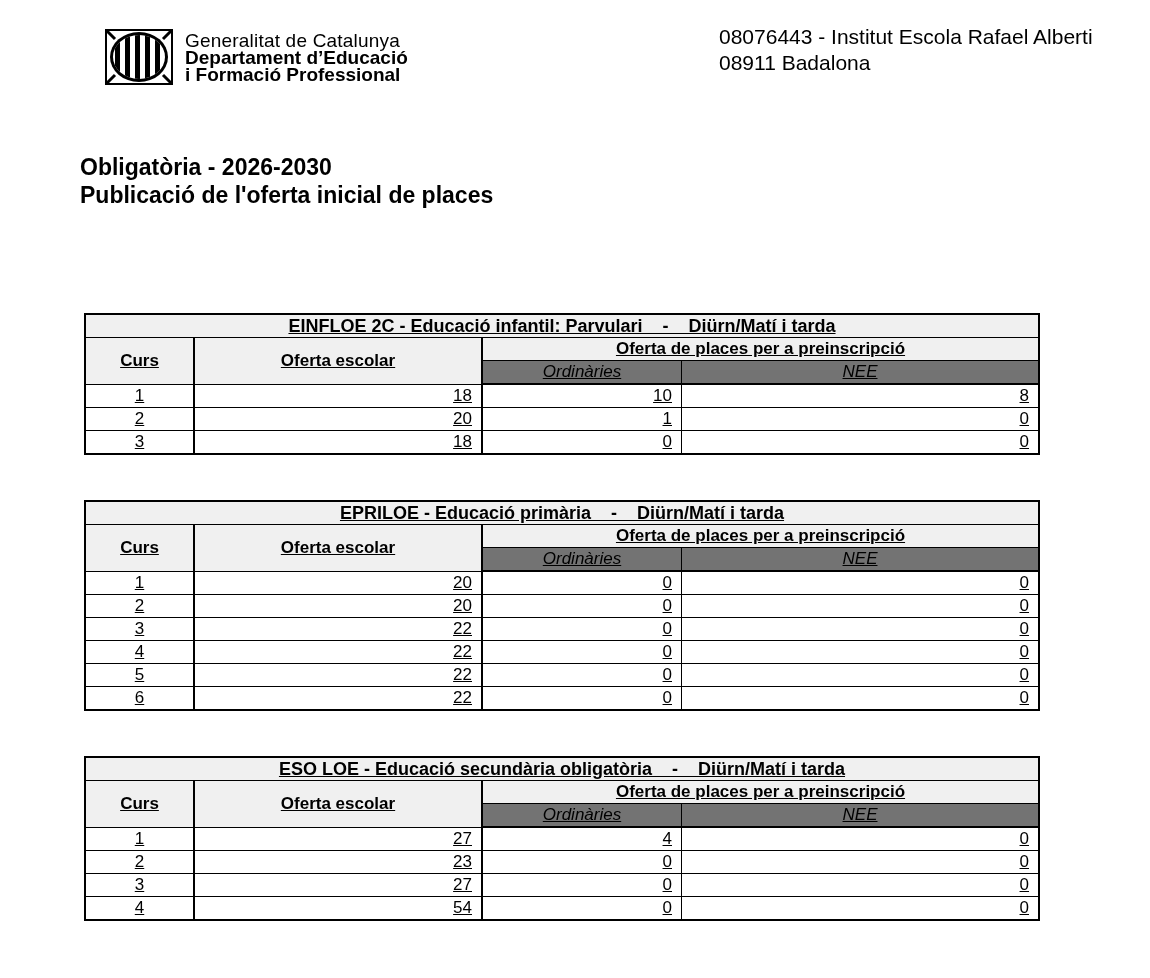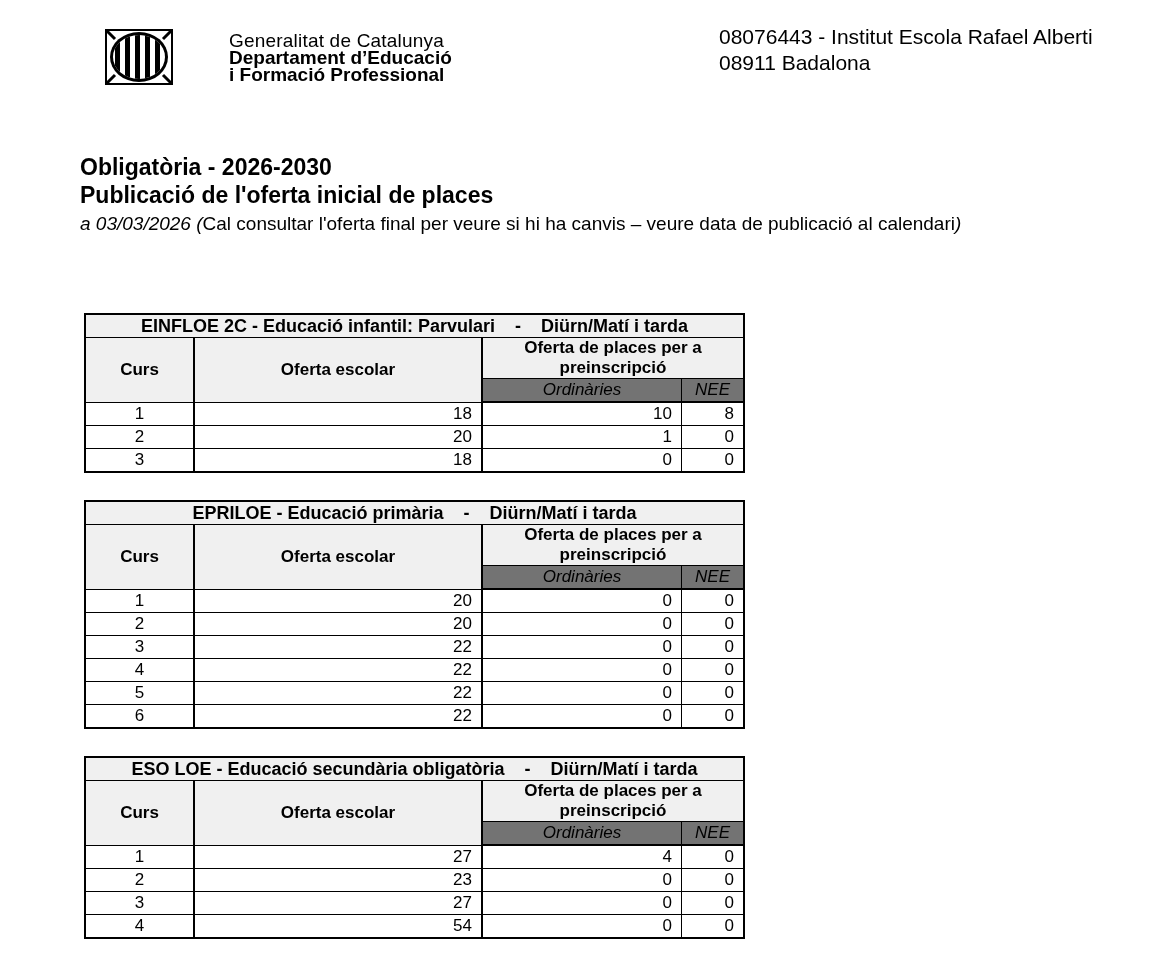--- a/index.html
+++ b/index.html
@@ -1,28 +1,28 @@
 <!DOCTYPE html>
 <html><head>
 <meta charset="utf-8">
 <style>
   html, body { margin:0; padding:0; background:#fff; }
   body { width:1150px; height:978px; position:relative; font-family:"Liberation Sans", sans-serif; color:#000; overflow:hidden; }
-  .logo { position:absolute; left:105px; top:29px; display:flex; align-items:center;gap:44px; }
+  .logo { position:absolute; left:105px; top:29px; display:flex; align-items:center; }
   .emblem { width:68px; height:56px; position:relative; }
   .logo-text { margin-left:12px; line-height:18px; }
   .logo-text .l1 { font-size:19px; font-weight:normal; letter-spacing:0.2px; }
   .logo-text .l2, .logo-text .l3 { font-size:19px; font-weight:bold; }
   .logo-text div { line-height:17px; }
   .school { position:absolute; left:695px; top:24px; font-size:21px; line-height:26px;margin-left:24px; }
   .titles { position:absolute; left:80px; top:153px; }
   .t1, .t2 { font-size:23px; font-weight:bold; line-height:28px; }
   .sub { font-size:19px; line-height:30px; }
   .sub i { font-style:italic; }
-  table.offer { position:absolute; left:84px; width:661px; border-collapse:collapse; font-size:17px; }
+  table.offer { position:absolute; left:84px; width:956px; border-collapse:collapse; font-size:17px;text-decoration:underline; }
   table.offer td, table.offer th { border:1px solid #000; padding:0 9px; height:22px; line-height:20px; }
   table.offer { border:2px solid #000; }
   th.cap { background:#f0f0f0; font-weight:bold; font-size:18px; text-align:center; border-bottom:2px solid #000; height:25px; }
   th.h { background:#f0f0f0; font-weight:bold; text-align:center; }
   th.hi { background:#737373; font-weight:normal; font-style:italic; text-align:center; }
   td.c { text-align:center; }
   td.r { text-align:right; }
   .col1 { width:89px; border-right:2px solid #000 !important; }
   .col2 { width:268px; border-right:2px solid #000 !important; }
   .col3 { width:180px; }
@@ -59,21 +59,20 @@
 </div>
 
 <div class="school">
   <div>08076443 - Institut Escola Rafael Alberti</div>
   <div>08911 Badalona</div>
 </div>
 
 <div class="titles">
   <div class="t1">Obligatòria - 2026-2030</div>
   <div class="t2">Publicació de l'oferta inicial de places</div>
-  <div class="sub"><i>a 03/03/2026 (</i><span>Cal consultar l'oferta final per veure si hi ha canvis – veure data de publicació al calendari</span><i>)</i></div>
 </div>
 
 <div id="tables">
     <table class="offer" style="top: 313px;">
       <tbody>
         <tr>
           <th class="cap" colspan="4">EINFLOE 2C - Educació infantil: Parvulari    -    Diürn/Matí i tarda</th>
         </tr>
         <tr class="hdr">
           <th class="h col1" rowspan="2">Curs</th>

